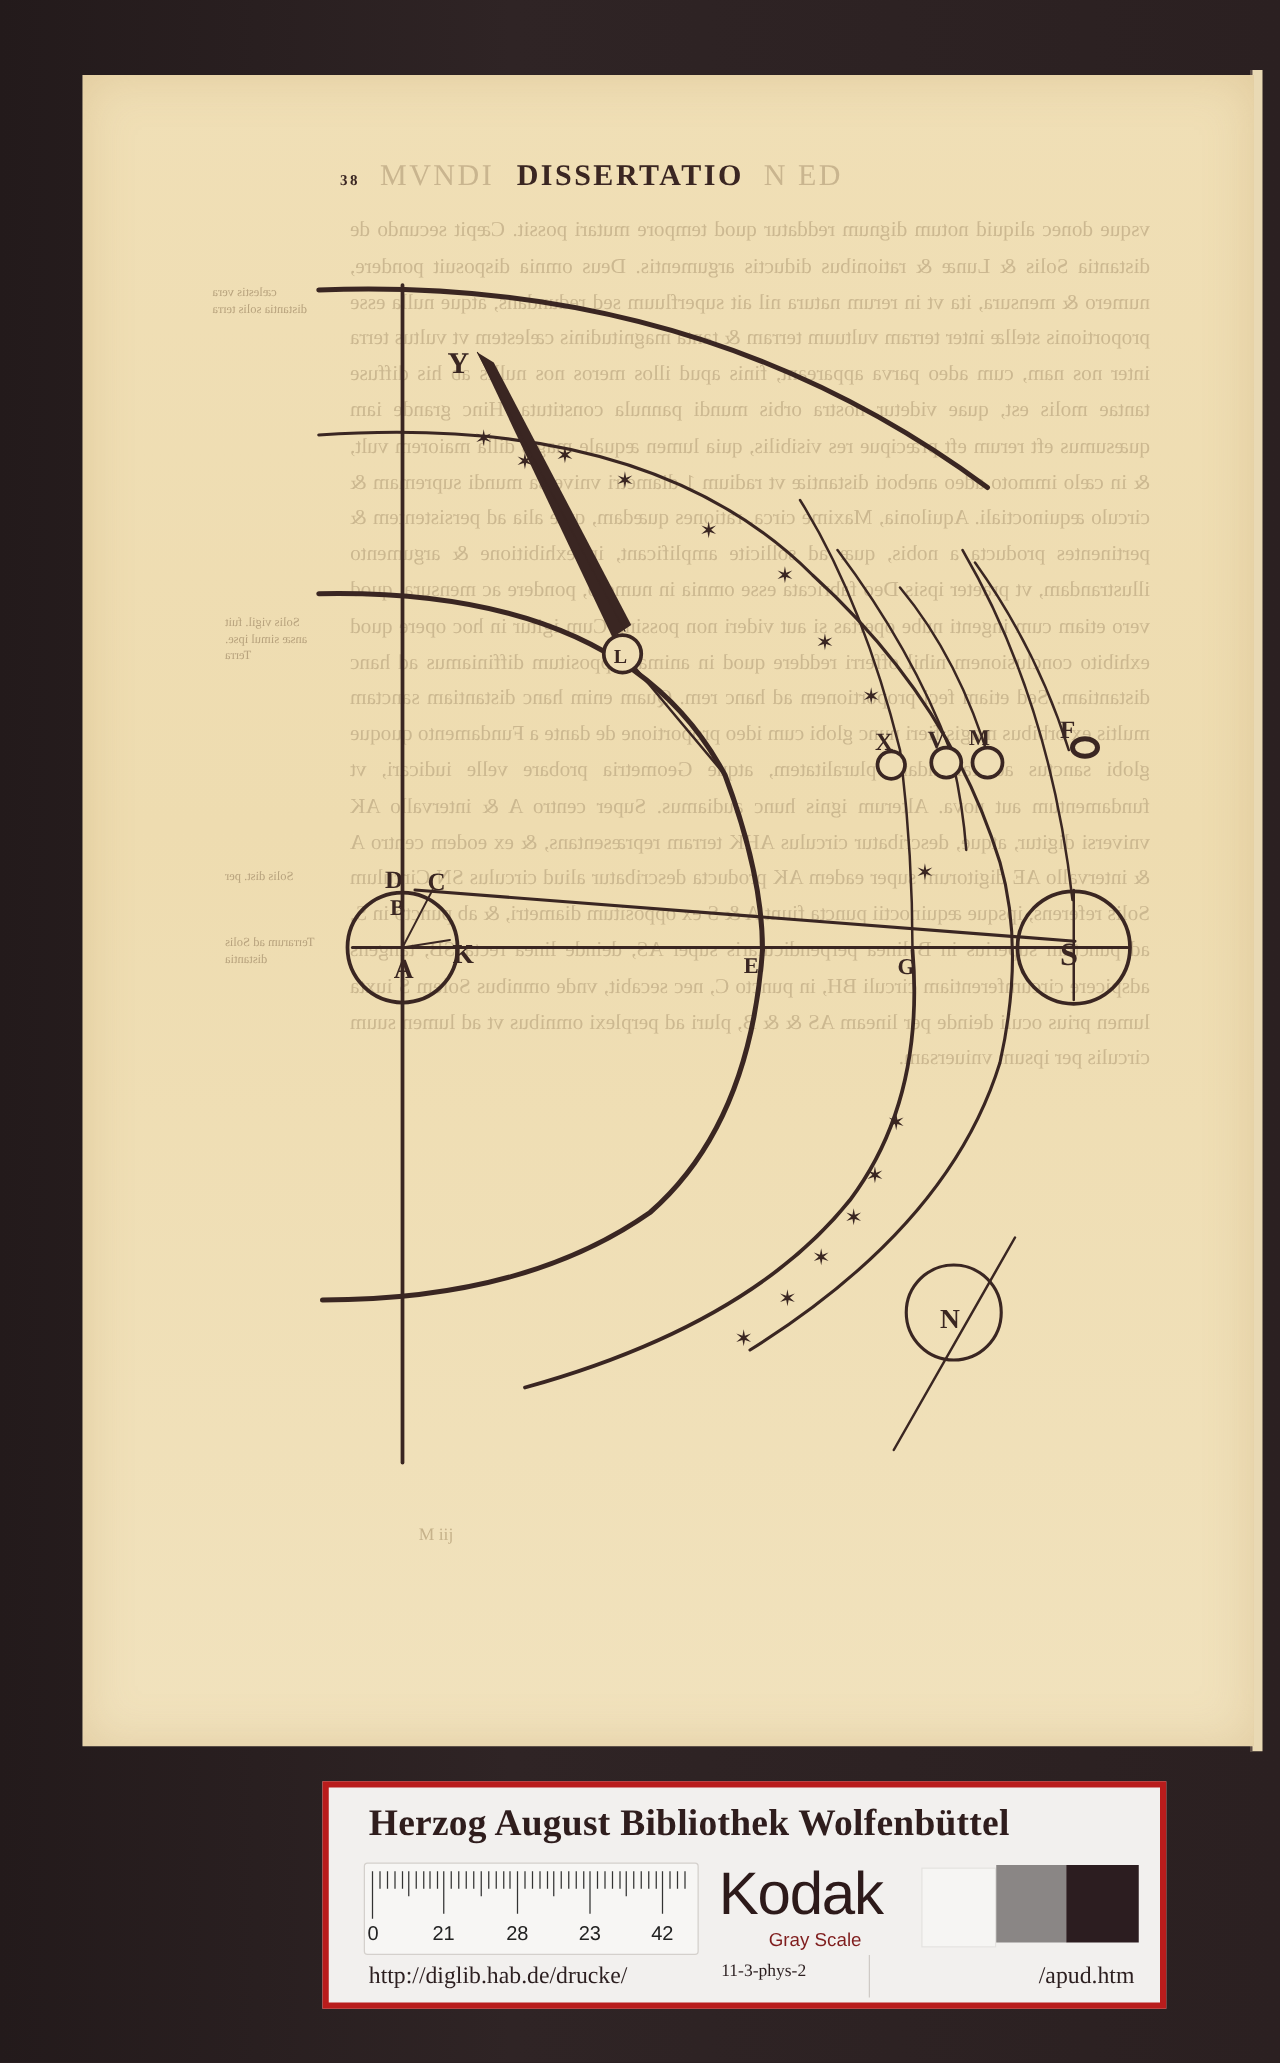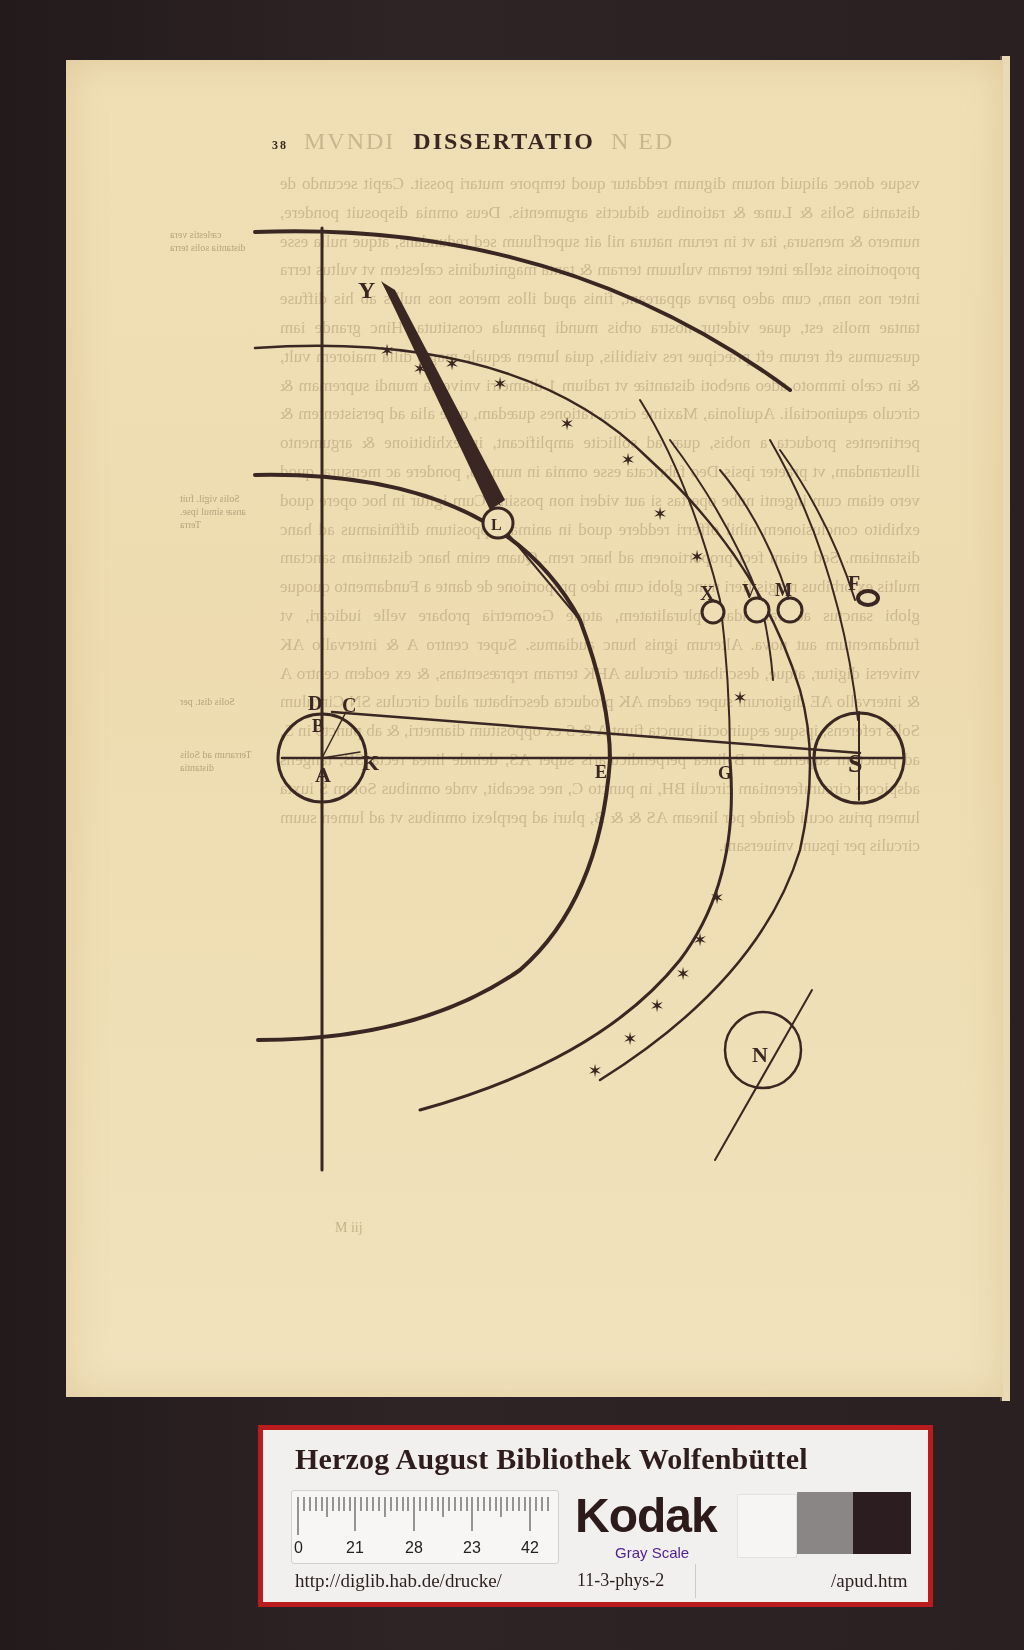--- a/index.html
+++ b/index.html
@@ -52,34 +52,34 @@
     position:absolute; left:28px; top:60px; width:266px; height:72px;
     background:#f7f6f4; border:1px solid #d4d0cc; border-radius:3px;
   }
   .ruler-nums {
     position:absolute; left:0; top:48px; width:266px; height:20px;
     font-family:"Liberation Sans", sans-serif; font-size:16px; color:#222;
   }
   .ruler-nums span { position:absolute; }
   .kodak {
     position:absolute; left:312px; top:58px; font-family:"Liberation Sans", sans-serif;
-    font-weight:bold; font-size:48px; color:#2d1a1a; letter-spacing:-1px;
+    font-weight:normal; font-size:48px; color:#2d1a1a; letter-spacing:-1px;
   }
   .kodak-sub {
     position:absolute; left:352px; top:114px; font-family:"Liberation Sans", sans-serif;
-    font-size:15px; color:#4c1d95;
+    font-size:15px; color:#7f1d1d;
   }
   .gray-white { position:absolute; left:474px; top:64px; width:58px; height:62px; background:#f6f5f3; border:1px solid #e4e2e0; }
   .gray-mid { position:absolute; left:534px; top:62px; width:56px; height:62px; background:#8a8685; }
   .gray-dark { position:absolute; left:590px; top:62px; width:58px; height:62px; background:#2c1d20; }
   .url-a, .url-b, .url-c {
     position:absolute; top:140px; font-size:19px; color:#2c1f20; white-space:nowrap;
   }
   .url-a { left:32px; }
-  .url-b { left:314px; font-size:18px; }
+  .url-b { left:314px; font-size:14px; }
   .url-c { left:568px; }
   .url-b-box { position:absolute; left:308px; top:134px; width:124px; height:34px; border-right:1px solid #cfcac6; }
 </style>
 </head>
 <body>
 
 <div class="bg-shade"></div>
 <div class="page-edge"></div>
 
 <div class="page"></div>

